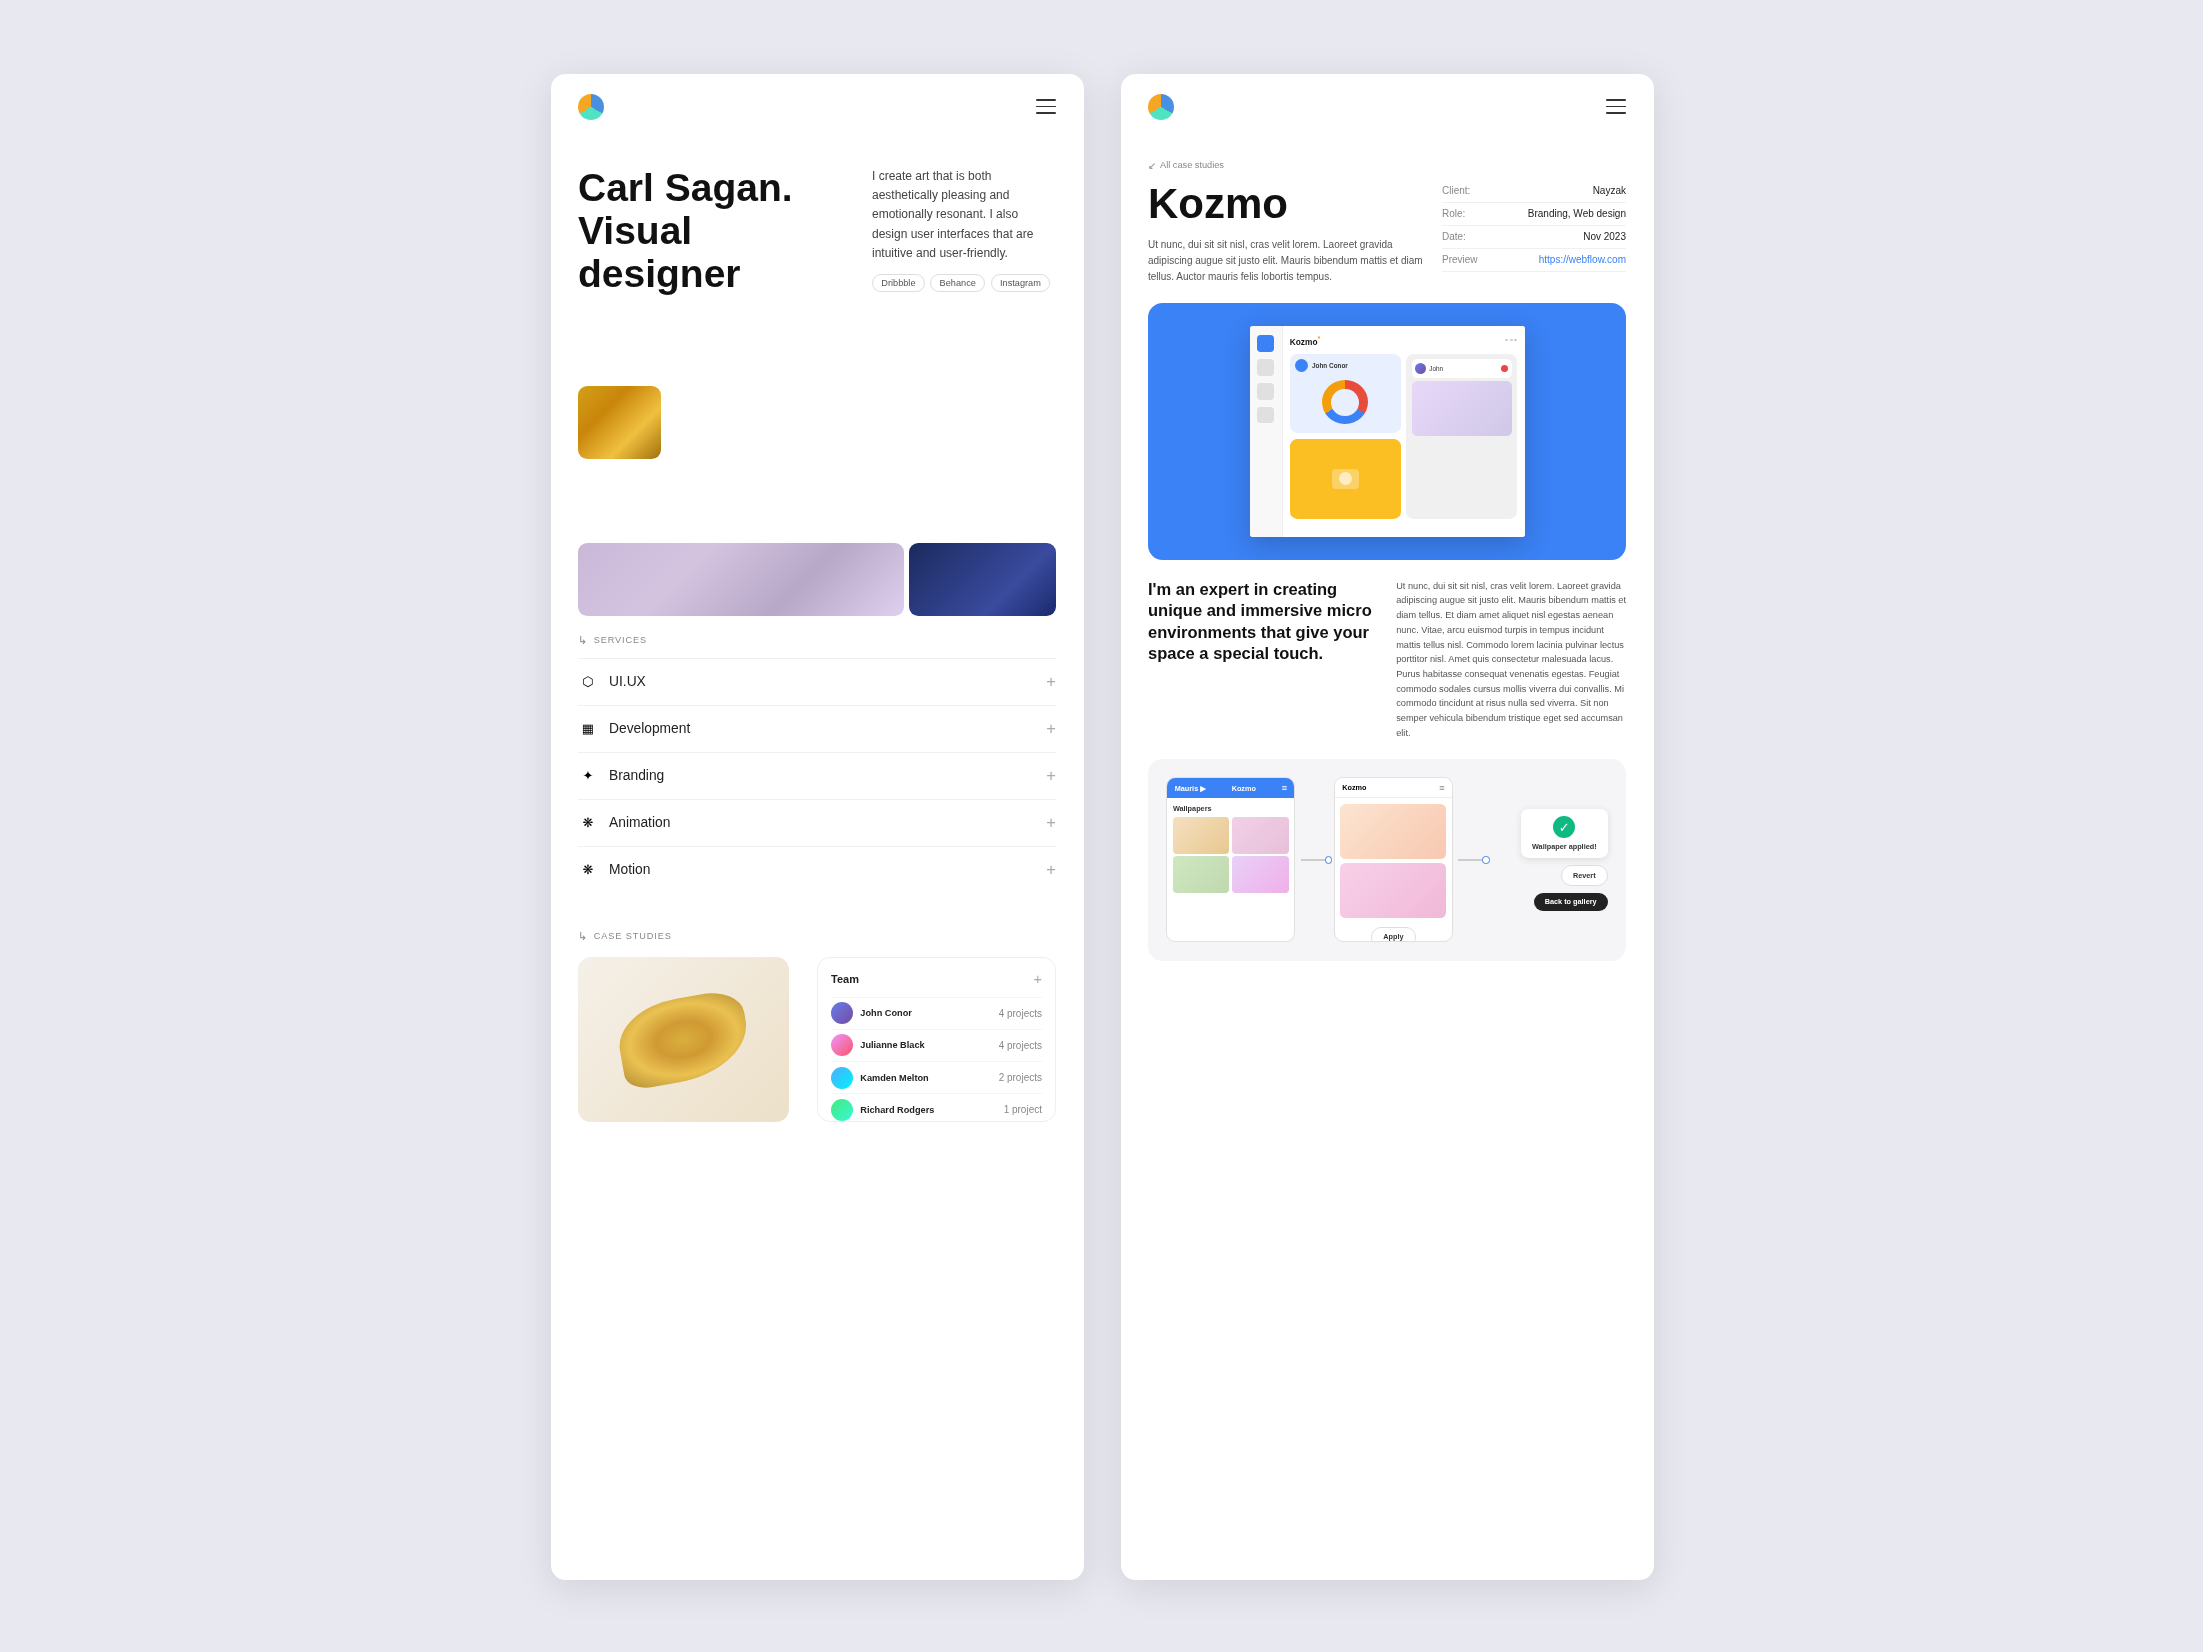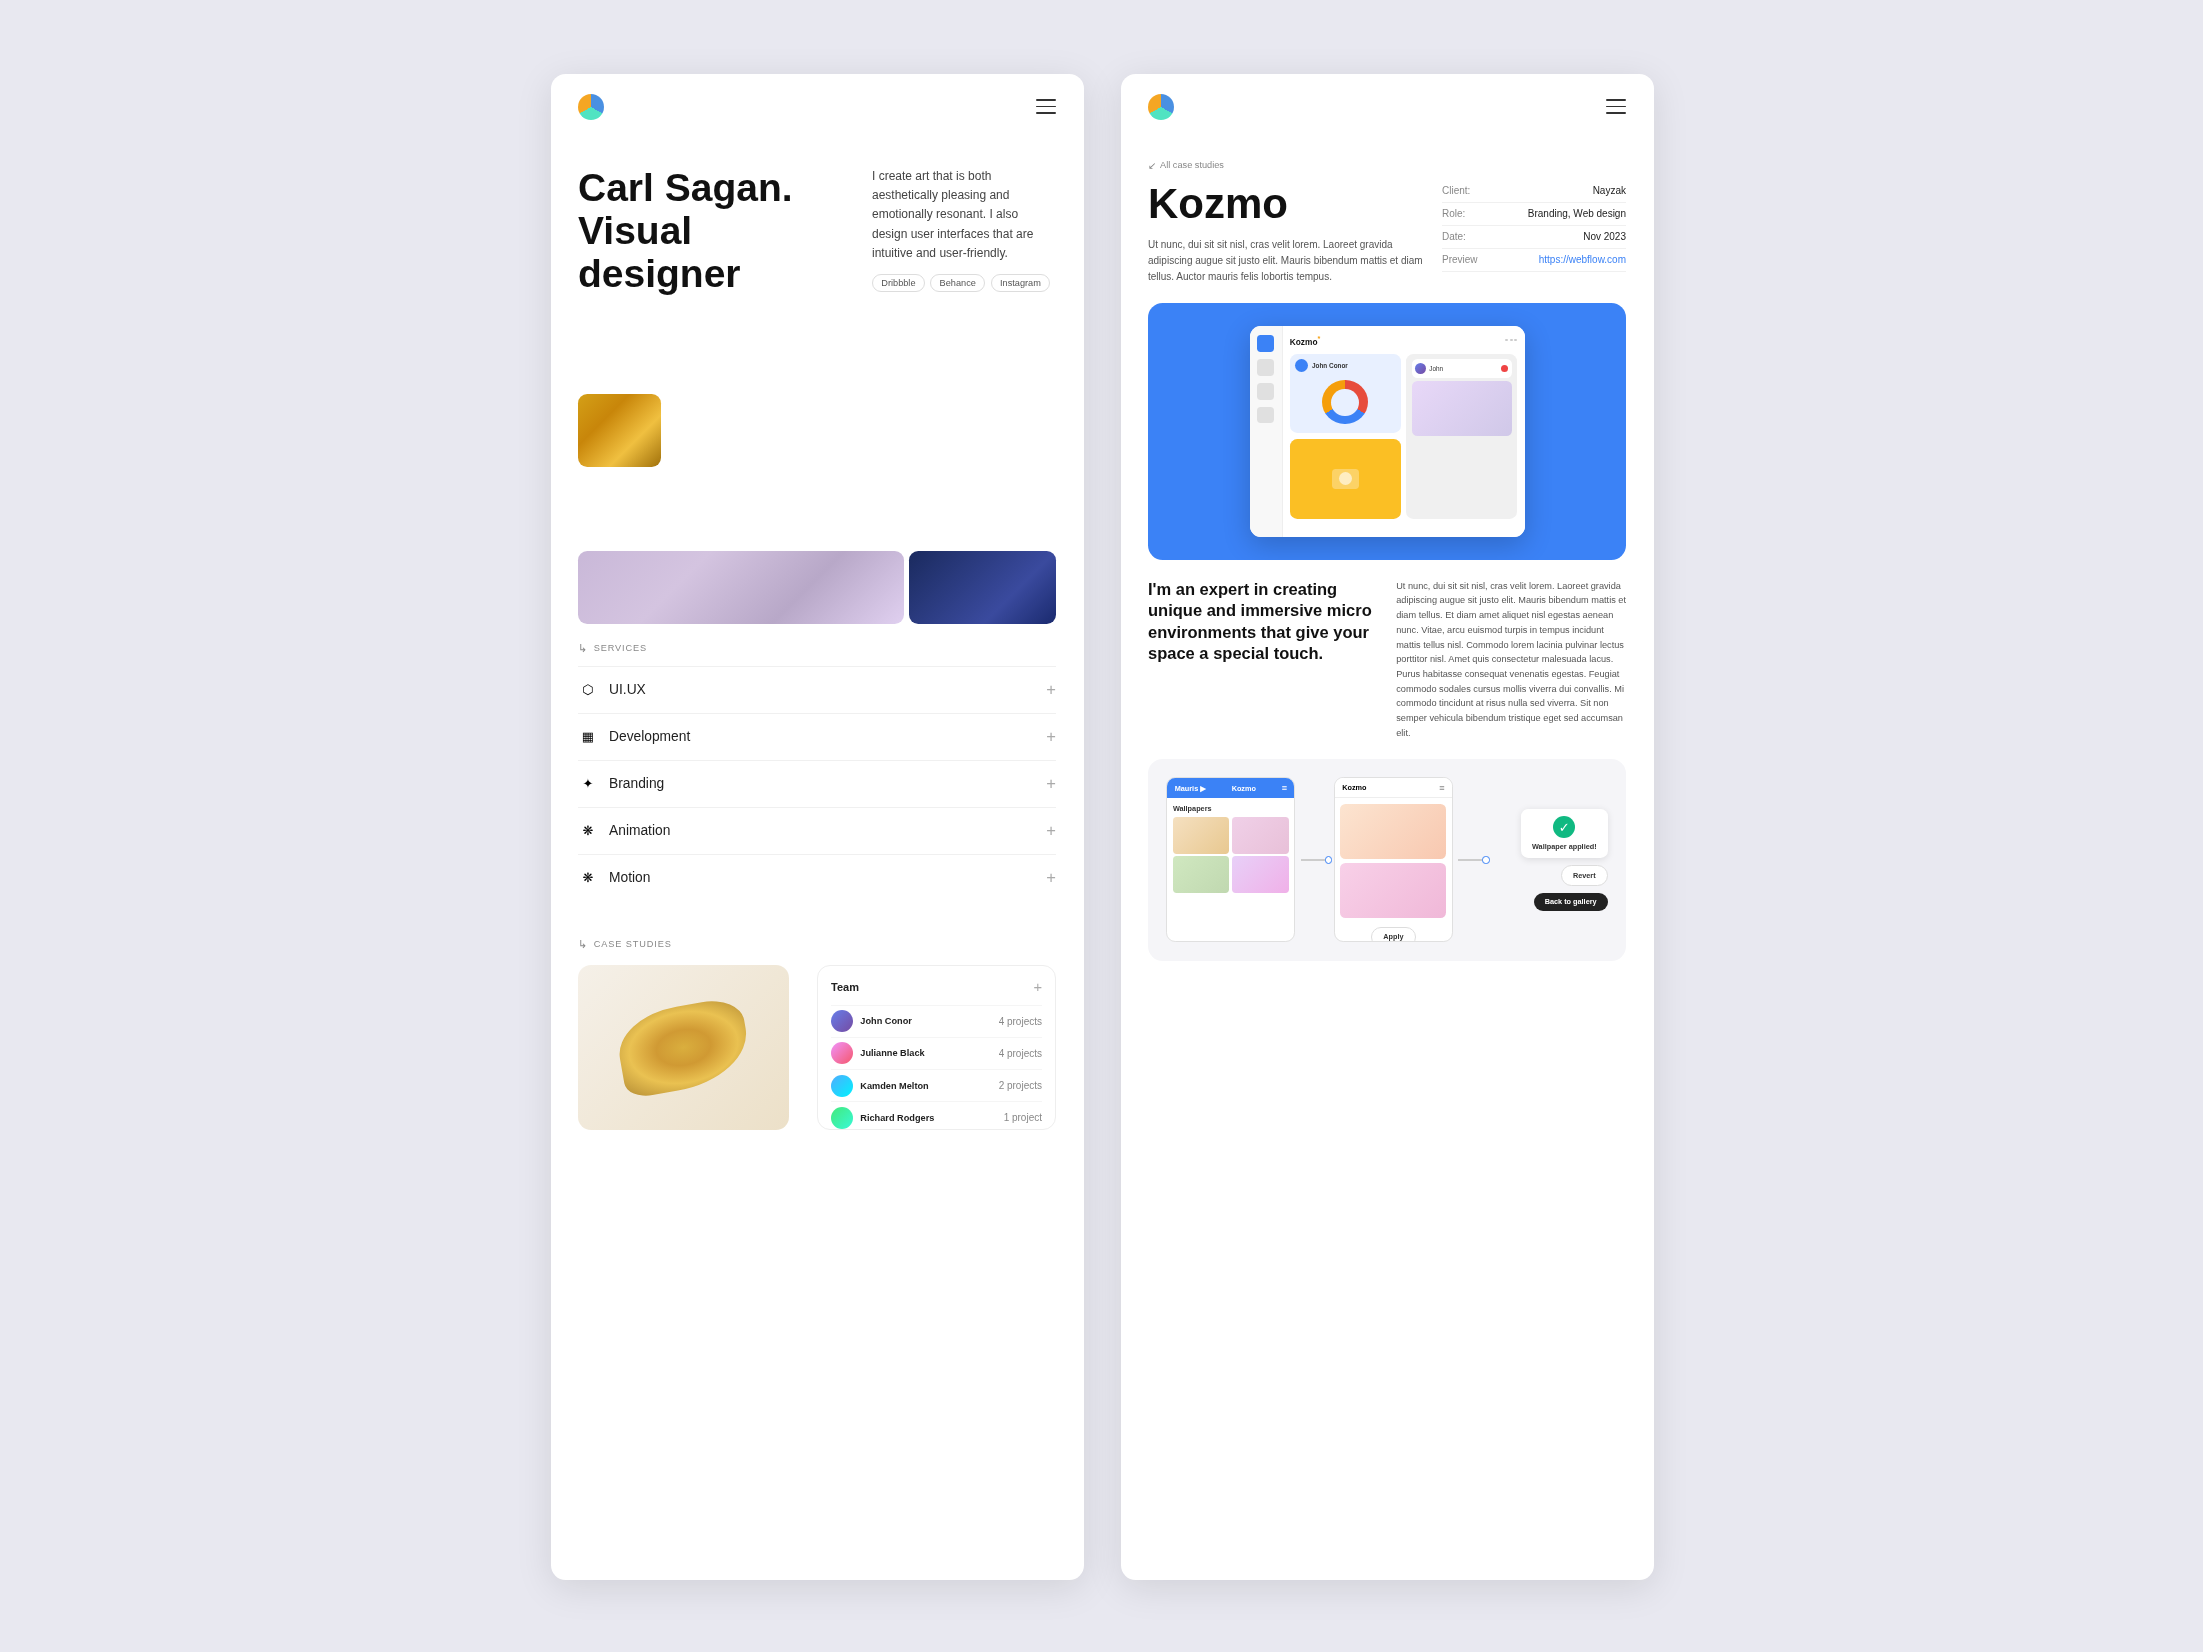--- a/index.html
+++ b/index.html
@@ -47,21 +47,21 @@
 
     
     .hero {
       padding: 27.5px 27.5px 18.4px;
     }
     .hero-title {
       font-size: 39px;
       font-weight: 800;
       line-height: 1.1;
       color: #111;
-      margin-bottom: 19px;
+      margin-bottom: 11px;
     }
     .hero-desc {
       font-size: 12px;
       color: #444;
       line-height: 1.6;
       max-width: 184px;
       display: inline-block;
       vertical-align: top;
     }
     .hero-top {
@@ -272,21 +272,21 @@
       background: #3b82f6;
       border-radius: 14.7px;
       height: 257px;
       display: flex;
       align-items: center;
       justify-content: center;
       overflow: hidden;
     }
     .app-mockup {
       background: #fff;
-      border-radius: 11px;
+      border-radius: 3px;
       width: 275px;
       height: 211px;
       display: flex;
       overflow: hidden;
       box-shadow: 0 7.3px 27.5px rgba(0,0,0,0.2);
     }
     .app-sidebar {
       width: 33px;
       background: #f8f8f8;
       border-right: 0.9px solid #eee;

